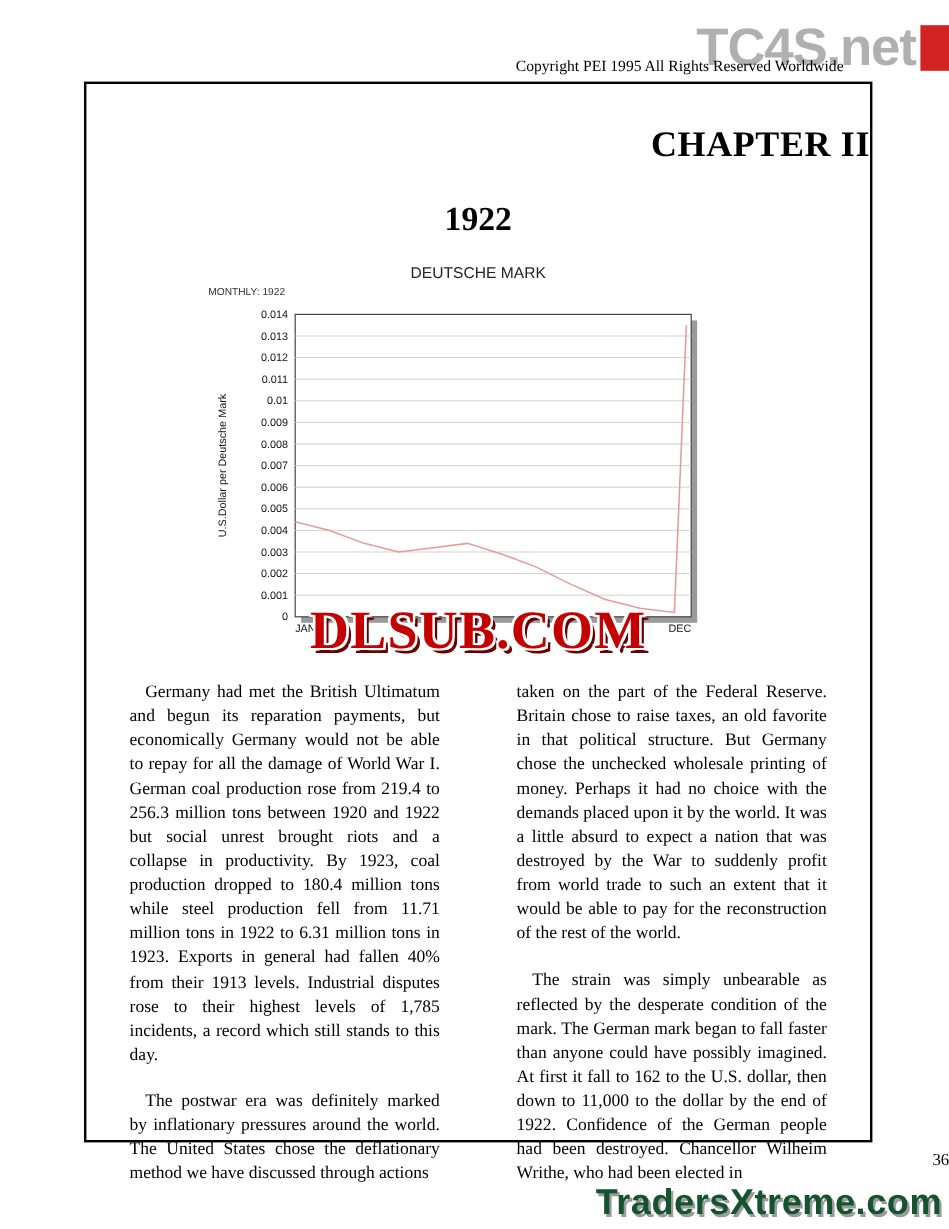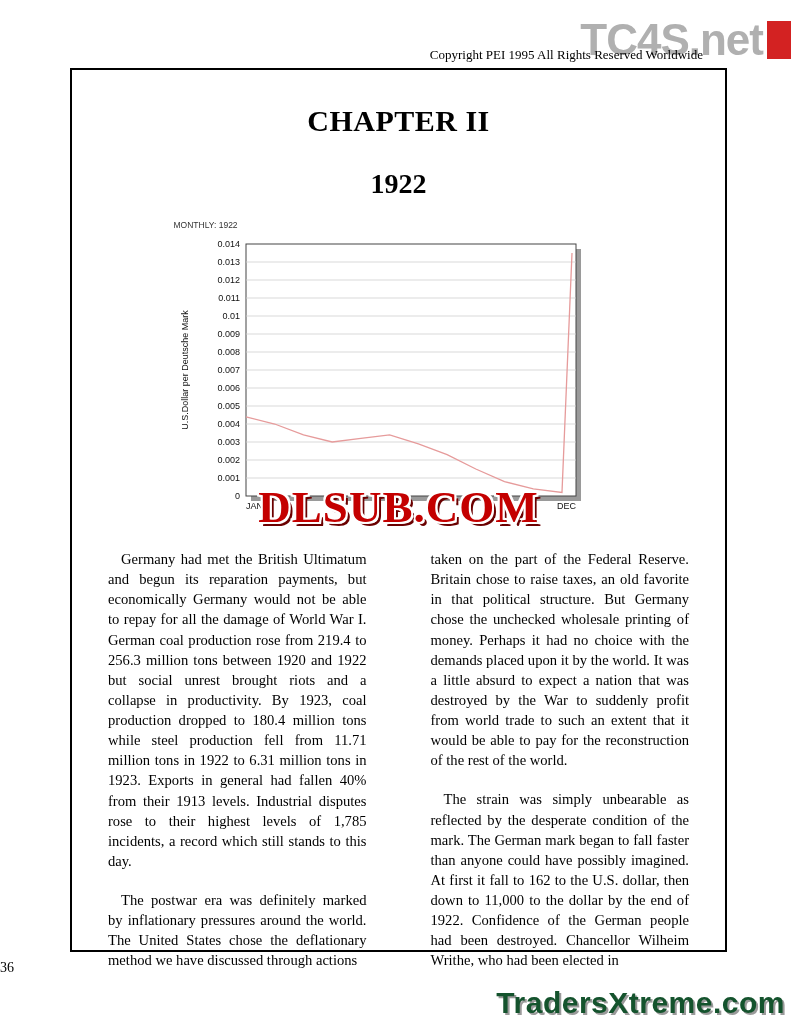--- a/index.html
+++ b/index.html
@@ -11,42 +11,42 @@
   .tc4s-text{font-family:"Liberation Sans",sans-serif;font-weight:bold;font-size:44px;
              color:#b0b0b0;letter-spacing:-1px;line-height:1;}
   .tc4s-block{width:24px;height:38px;background:#d32222;margin-left:4px;}
 
   .copyright{position:absolute;top:47px;right:88px;font-size:13px;}
 
   
   .content-box{position:absolute;left:70px;top:68px;width:653px;height:880px;
                border:2px solid #000;background:#fff;}
 
-  .chapter-title{margin:34px 0 0;text-align:center;font-size:30px;font-weight:bold;letter-spacing:.5px;}
+  .chapter-title{margin:34px 0 0;text-align:right;font-size:30px;font-weight:bold;letter-spacing:.5px;}
   .chapter-year{margin:30px 0 0;text-align:center;font-size:28px;font-weight:bold;}
 
   
   .chart-section{position:relative;width:450px;margin:20px auto 0;}
   .chart-title{text-align:center;font-family:"Liberation Sans",sans-serif;font-size:13px;color:#222;}
   .chart-subtitle{text-align:left;font-family:"Liberation Sans",sans-serif;font-size:8.5px;color:#333;margin-top:3px;}
   .chart-svg{display:block;margin:4px auto 0;}
 
   .dlsub{position:absolute;left:50%;bottom:-14px;transform:translateX(-50%);
          font-family:"Liberation Serif",serif;font-weight:bold;font-size:45px;color:#c40000;
          letter-spacing:1px;white-space:nowrap;
          text-shadow:-2px -2px 0 #fff,2px -2px 0 #fff,-2px 2px 0 #fff,2px 2px 0 #fff,4px 4px 0 #6b0000;margin-top:16px;}
 
   
   .columns{display:flex;gap:40px;padding:0 24px;margin-top:18px;}
   .col{flex:1;font-size:14.6px;line-height:1.38;text-align:justify;}
   .col p{margin:12px;}
   .col p + p{margin-top:19px;}
   .indent{text-indent:13px;}
 
-  .page-number{position:absolute;top:960px;left:0;width:100%;text-align:left;font-size:14px;}
+  .page-number{position:absolute;top:960px;left:0;width:100%;text-align:right;font-size:14px;}
 
   .traders{position:absolute;right:6px;bottom:4px;font-family:"Liberation Sans",sans-serif;
            font-weight:bold;font-size:30px;color:#14532d;letter-spacing:.5px;
            text-shadow:2px 2px 0 #9a9a9a;}
 </style>
 </head>
 <body>
 
 <div class="page">
 
@@ -56,20 +56,21 @@
   </div>
 
   <div class="copyright">Copyright PEI 1995 All Rights Reserved Worldwide</div>
 
   <div class="content-box">
 
     <div class="chapter-title">CHAPTER II</div>
     <div class="chapter-year">1922</div>
 
     <div class="chart-section">
+      <div class="chart-title">DEUTSCHE MARK</div>
       <div class="chart-subtitle">MONTHLY: 1922</div>
       <svg class="chart-svg" width="450" height="285" viewBox="0 0 450 285">
           <rect x="77" y="15" width="330" height="252" fill="#9a9a9a"></rect>
           <rect x="72" y="10" width="330" height="252" fill="#ffffff" stroke="#444" stroke-width="1"></rect>
           <text x="66" y="13" text-anchor="end" font-size="9" fill="#111" font-family="&quot;Liberation Sans&quot;, sans-serif">0.014</text>
           <line x1="72" y1="28.00000000000003" x2="402" y2="28.00000000000003" stroke="#cfcfcf" stroke-width="0.8"></line>
           <text x="66" y="31.00000000000003" text-anchor="end" font-size="9" fill="#111" font-family="&quot;Liberation Sans&quot;, sans-serif">0.013</text>
           <line x1="72" y1="46" x2="402" y2="46" stroke="#cfcfcf" stroke-width="0.8"></line>
           <text x="66" y="49" text-anchor="end" font-size="9" fill="#111" font-family="&quot;Liberation Sans&quot;, sans-serif">0.012</text>
           <line x1="72" y1="64" x2="402" y2="64" stroke="#cfcfcf" stroke-width="0.8"></line>

